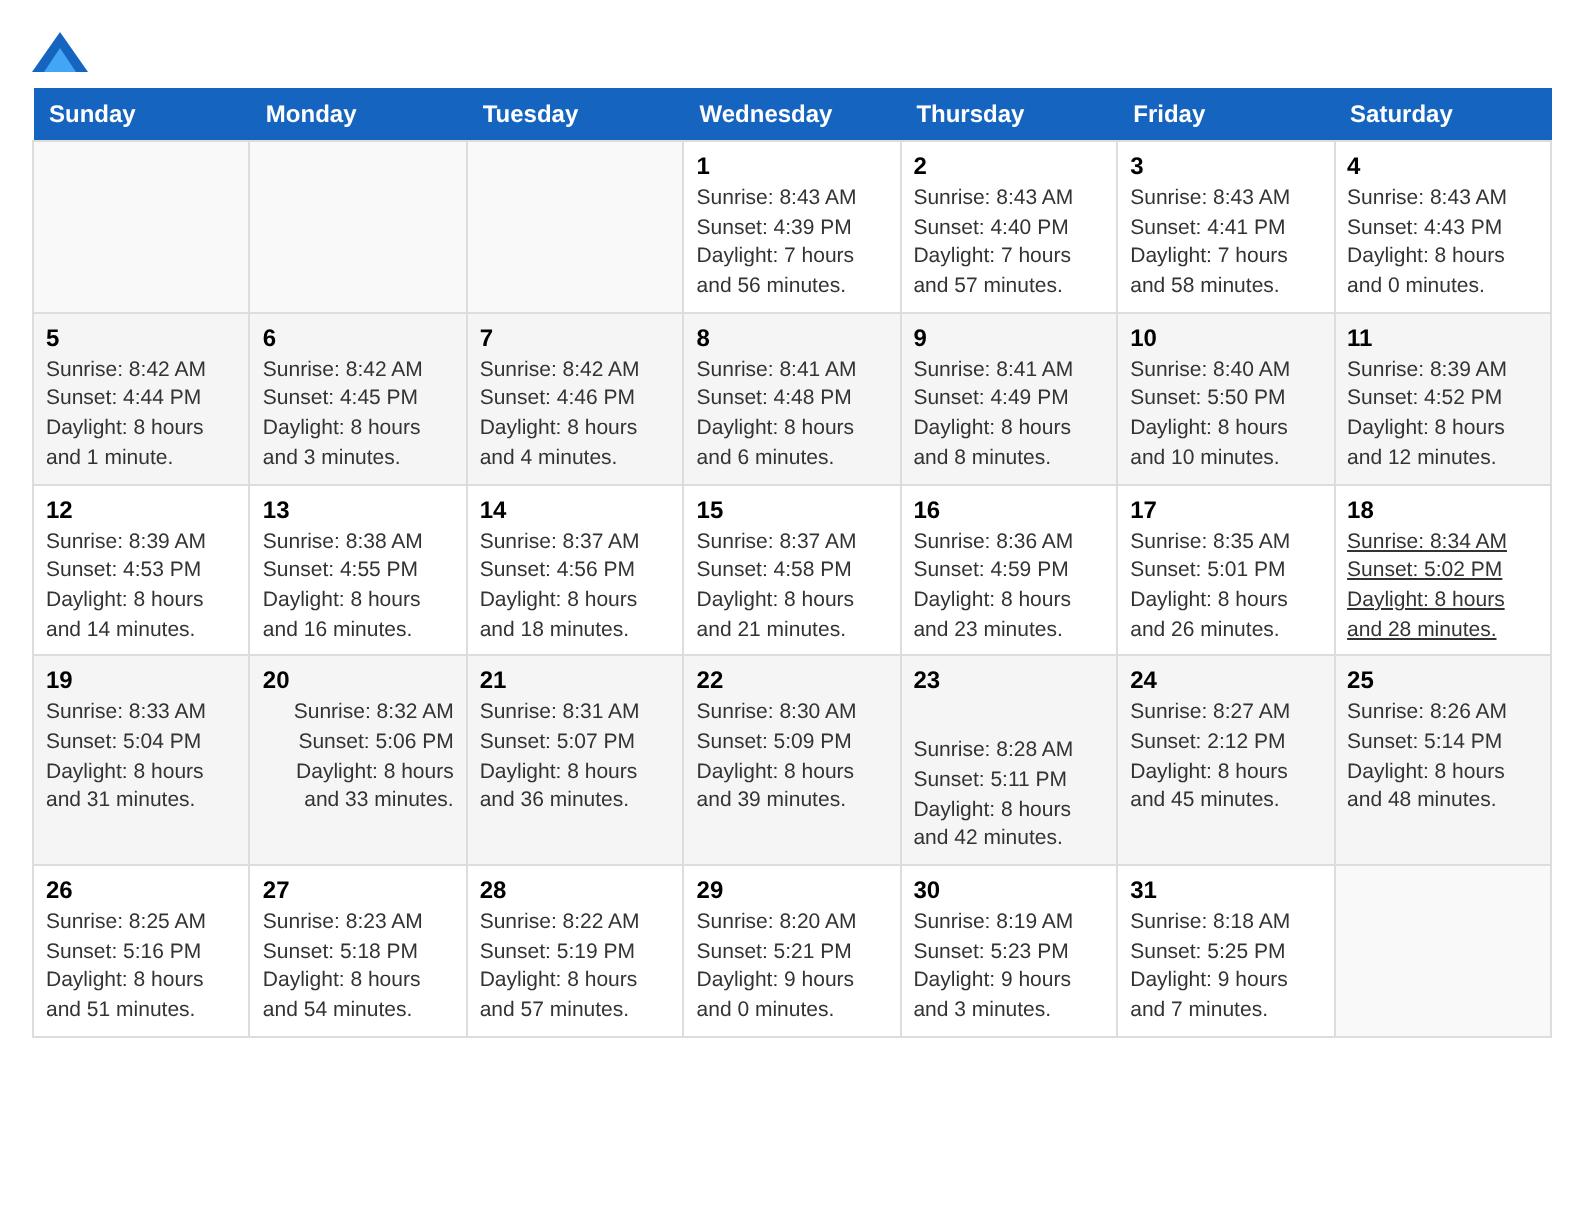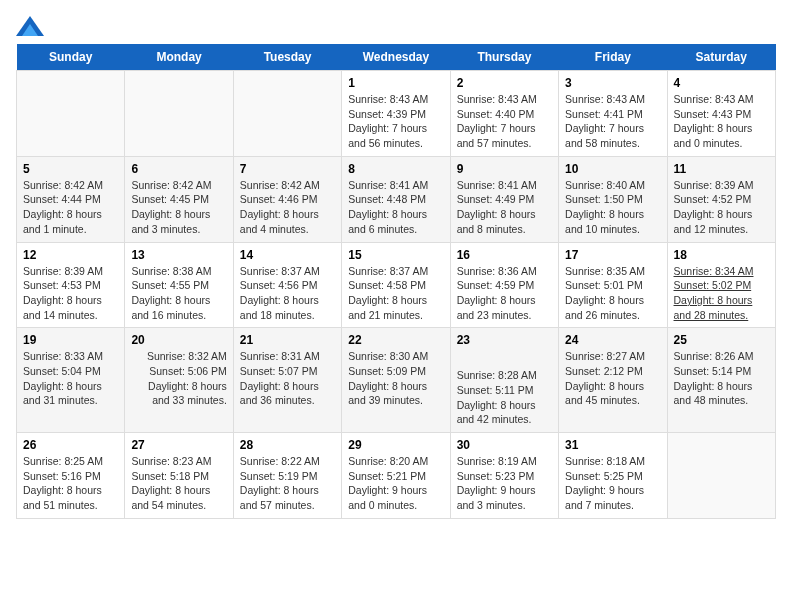--- a/index.html
+++ b/index.html
@@ -50,21 +50,21 @@
       color: #444;
     }
     table {
       width: 100%;
       border-collapse: collapse;
       font-size: 11px;
     }
     thead tr th {
       background-color: #1565c0;
       color: #fff;
-      text-align: center;
+      text-align: left;
       padding: 6px 8px;
       font-size: 12px;
       font-weight: bold;
     }
     tbody tr td {
       border: 1px solid #ddd;
       vertical-align: top;
       padding: 5px 6px;
       min-height: 80px;
       width: 14.28%;
@@ -179,21 +179,21 @@
         </td>
         <td>
           <span class="day-number">9</span>
           <div class="day-info" style="white-space: pre-line;">Sunrise: 8:41 AM
 Sunset: 4:49 PM
 Daylight: 8 hours and 8 minutes.</div>
         </td>
         <td>
           <span class="day-number">10</span>
           <div class="day-info" style="white-space: pre-line;">Sunrise: 8:40 AM
-Sunset: 1:50 PM
+Sunset: 5:50 PM
 Daylight: 8 hours and 10 minutes.</div>
         </td>
         <td>
           <span class="day-number">11</span>
           <div class="day-info" style="white-space: pre-line;">Sunrise: 8:39 AM
 Sunset: 4:52 PM
 Daylight: 8 hours and 12 minutes.</div>
         </td>
       </tr>
       <tr>

